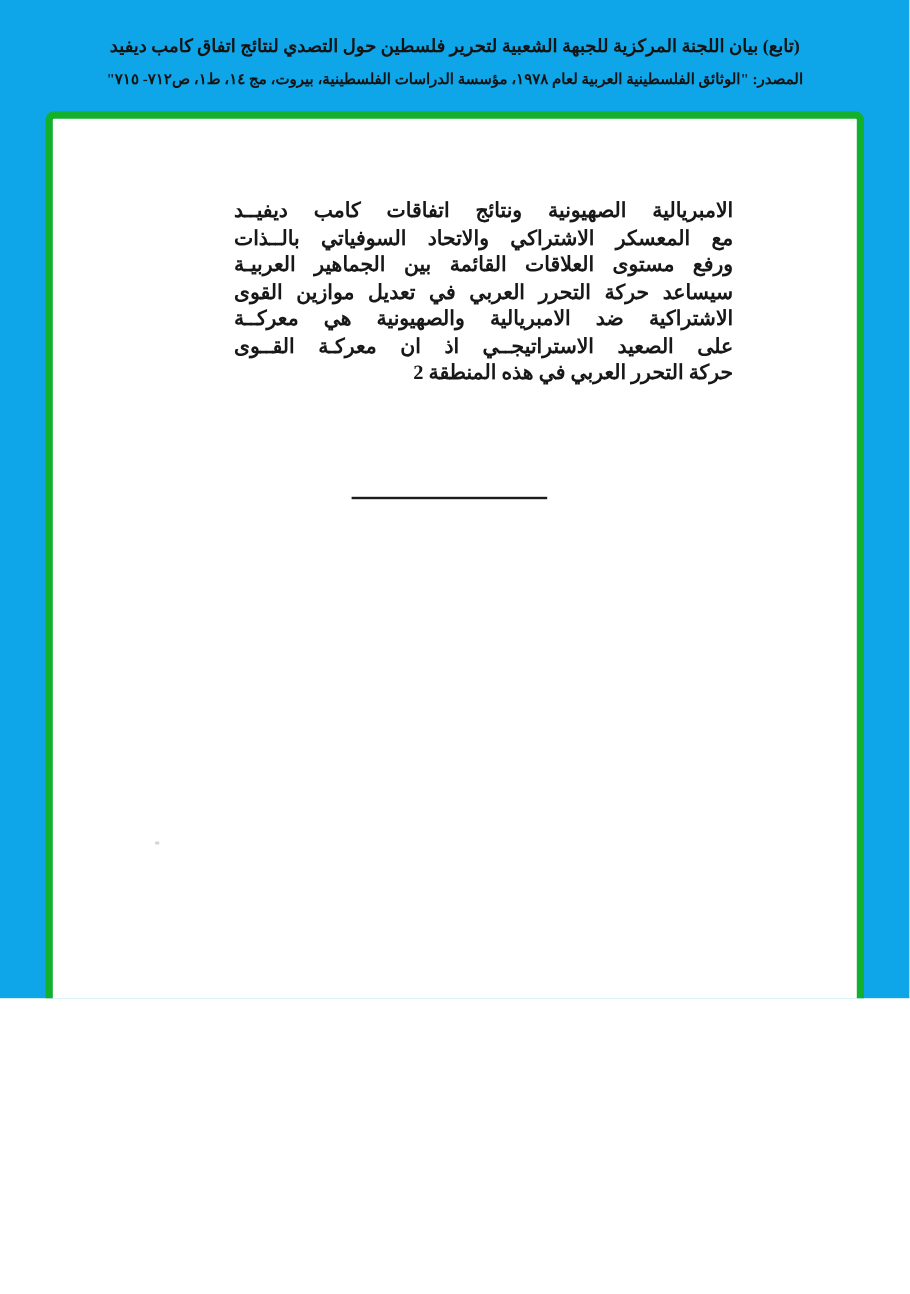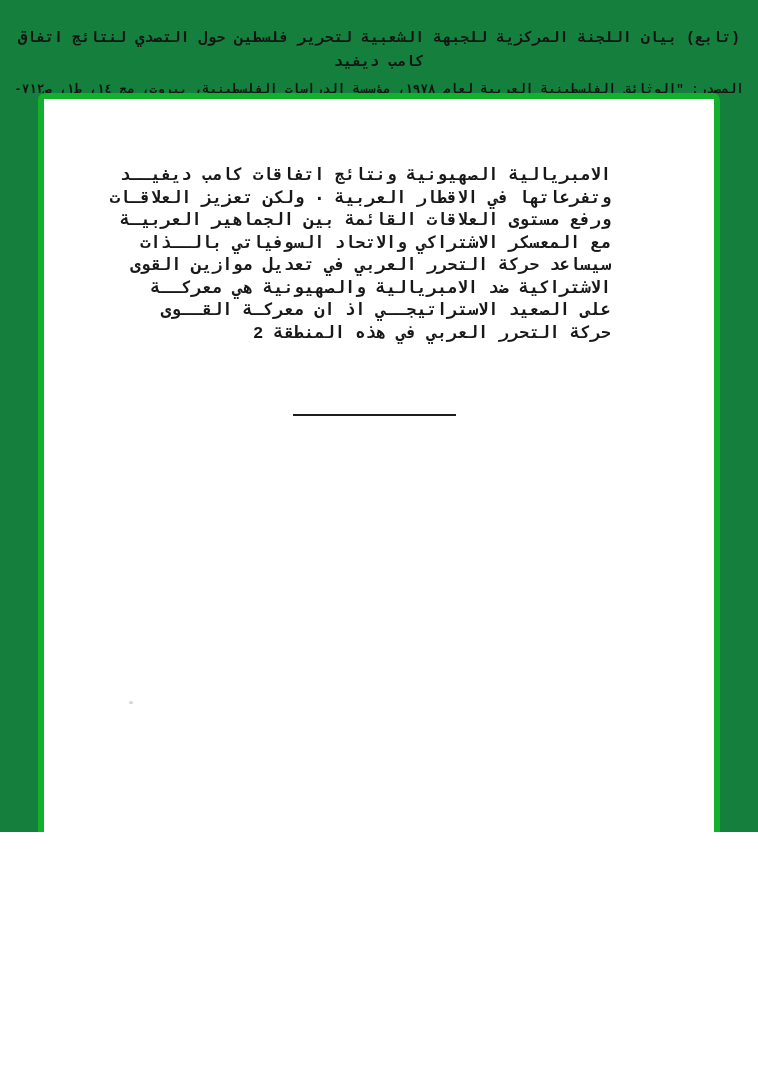--- a/index.html
+++ b/index.html
@@ -1,22 +1,22 @@
 <!DOCTYPE html>
 <html><head>
 <meta charset="utf-8">
 <style>
   * { margin: 0; padding: 0; box-sizing: border-box; }
   html, body { background: #ffffff; }
   .page {
     position: relative;
     width: 758px;
     height: 832px;
-    background: #15803d;
-    font-family: Liberation Mono, monospace;
+    background: #0ea5e9;
+    font-family: Liberation Serif, serif;
     color: #141414;
     overflow: hidden;
   }
   .header {
     position: absolute;
     top: 27px;
     left: 0;
     right: 0;
     text-align: center;
     direction: rtl;
@@ -100,23 +100,22 @@
 
   <div class="header">
     <div class="header-line1">(تابع)  بيان اللجنة المركزية للجبهة الشعبية لتحرير فلسطين حول التصدي لنتائج اتفاق كامب ديفيد</div>
     <div class="header-line2">المصدر: "الوثائق الفلسطينية العربية لعام ١٩٧٨، مؤسسة الدراسات الفلسطينية، بيروت، مج ١٤، ط١، ص٧١٢- ٧١٥"</div>
   </div>
 
   <div class="frame" style="border-color:#12b02c"></div>
 
   <div class="paragraph">
     <div class="pline">الامبريالية الصهيونية ونتائج اتفاقات كامب ديفيــد</div>
-    <div class="pline">وتفرعاتها في الاقطار العربية ٠ ولكن تعزيز العلاقـات</div>
+    <div class="pline">مع المعسكر الاشتراكي والاتحاد السوفياتي بالــذات</div>
     <div class="pline">ورفع مستوى العلاقات القائمة بين الجماهير العربيـة</div>
-    <div class="pline">مع المعسكر الاشتراكي والاتحاد السوفياتي بالــذات</div>
     <div class="pline">سيساعد حركة التحرر العربي في تعديل موازين القوى</div>
     <div class="pline">الاشتراكية ضد الامبريالية والصهيونية هي معركــة</div>
     <div class="pline">على الصعيد الاستراتيجــي اذ ان معركـة القــوى</div>
     <div class="pline last">حركة التحرر العربي في هذه المنطقة 2</div>
   </div>
 
   <div class="divider"></div>
 
   <div class="artifact-dot"></div>
 

